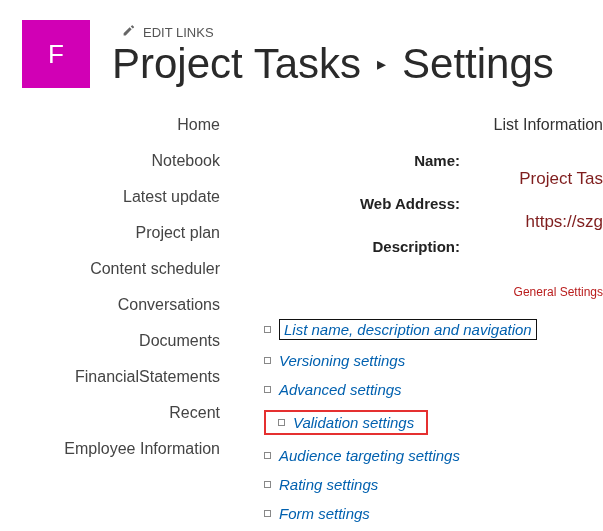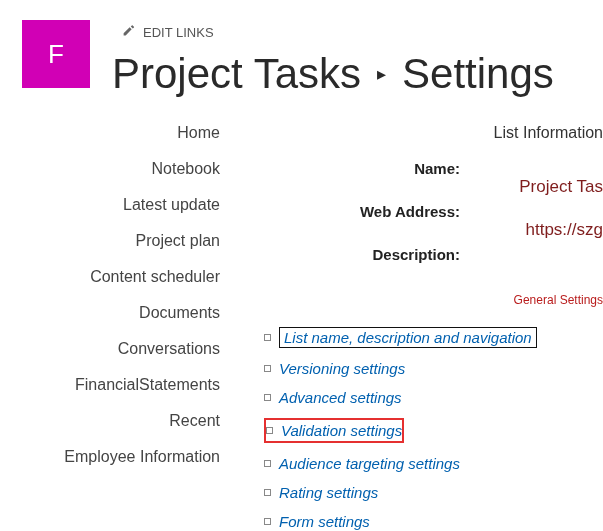--- a/index.html
+++ b/index.html
@@ -31,21 +31,21 @@
     margin-right: 22px;
     flex-shrink: 0;
   }
   .title-block { padding-top: 4px; }
   .edit-links {
     font-size: 13px;
     color: #555;
     display: flex;
     align-items: center;
     gap: 8px;
-    margin-bottom: 12px;
+    margin-bottom: 2px;
     margin-left: 10px;
   }
   .page-title {
     font-size: 42px;
     font-weight: 300;
     color: #2a2a2a;
     display: flex;
     align-items: center;
     gap: 16px;
     line-height: 1.05;
@@ -124,21 +124,21 @@
     color: #0060af;
     text-decoration: none;
     font-size: 15px;
   }
   .settings-item.focused a {
     border: 1px solid #111;
     padding: 1px 4px;
   }
   .highlight-box {
     border: 2px solid #e53030;
-    padding: 2px 0;
+    padding: 2px 12px;
     display: inline-flex;
     align-items: center;
     gap: 8px;
   }
 </style>
 </head>
 <body>
 
 <div class="header">
   <div class="site-logo">F</div>
@@ -159,22 +159,22 @@
   </div>
 </div>
 
 <div class="body-area">
   <div class="sidebar">
     <a href="#">Home</a>
     <a href="#">Notebook</a>
     <a href="#">Latest update</a>
     <a href="#">Project plan</a>
     <a href="#">Content scheduler</a>
+    <a href="#">Conversations</a>
     <a href="#">Documents</a>
-    <a href="#">Conversations</a>
     <a href="#">FinancialStatements</a>
     <a href="#">Recent</a>
     <a href="#">Employee Information</a>
   </div>
 
   <div class="main">
     <div class="section-heading">List Information</div>
     <div class="info-row">
       <div class="info-label">Name:</div>
       <div class="info-value">Project Tas</div>

